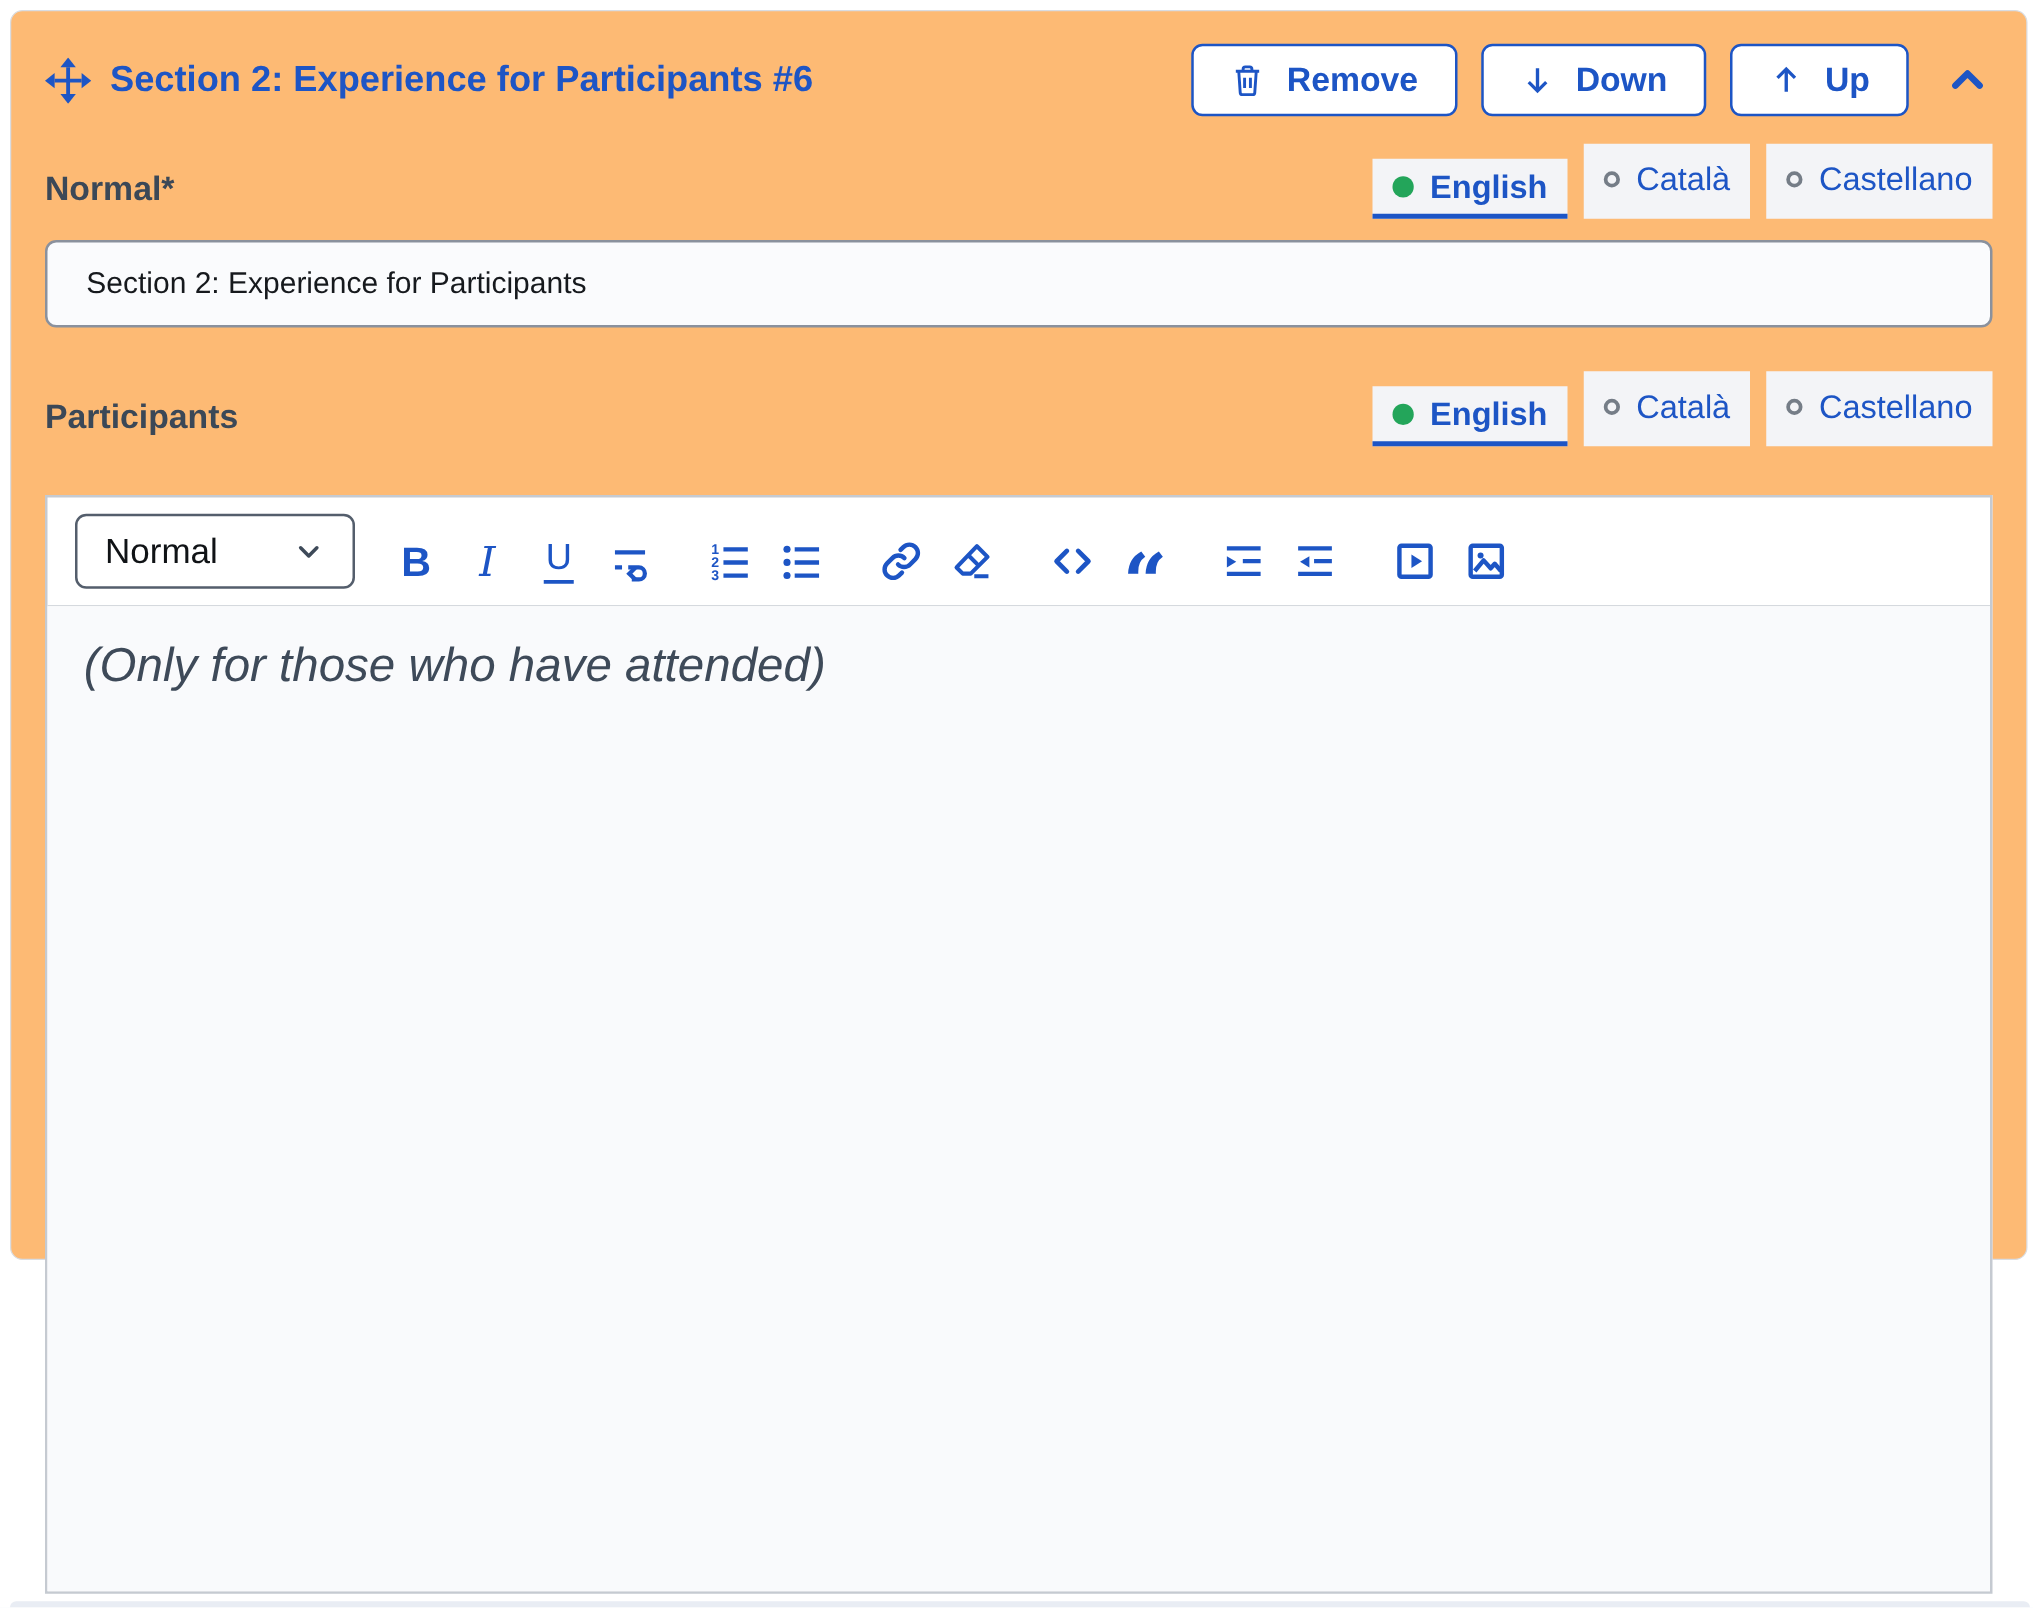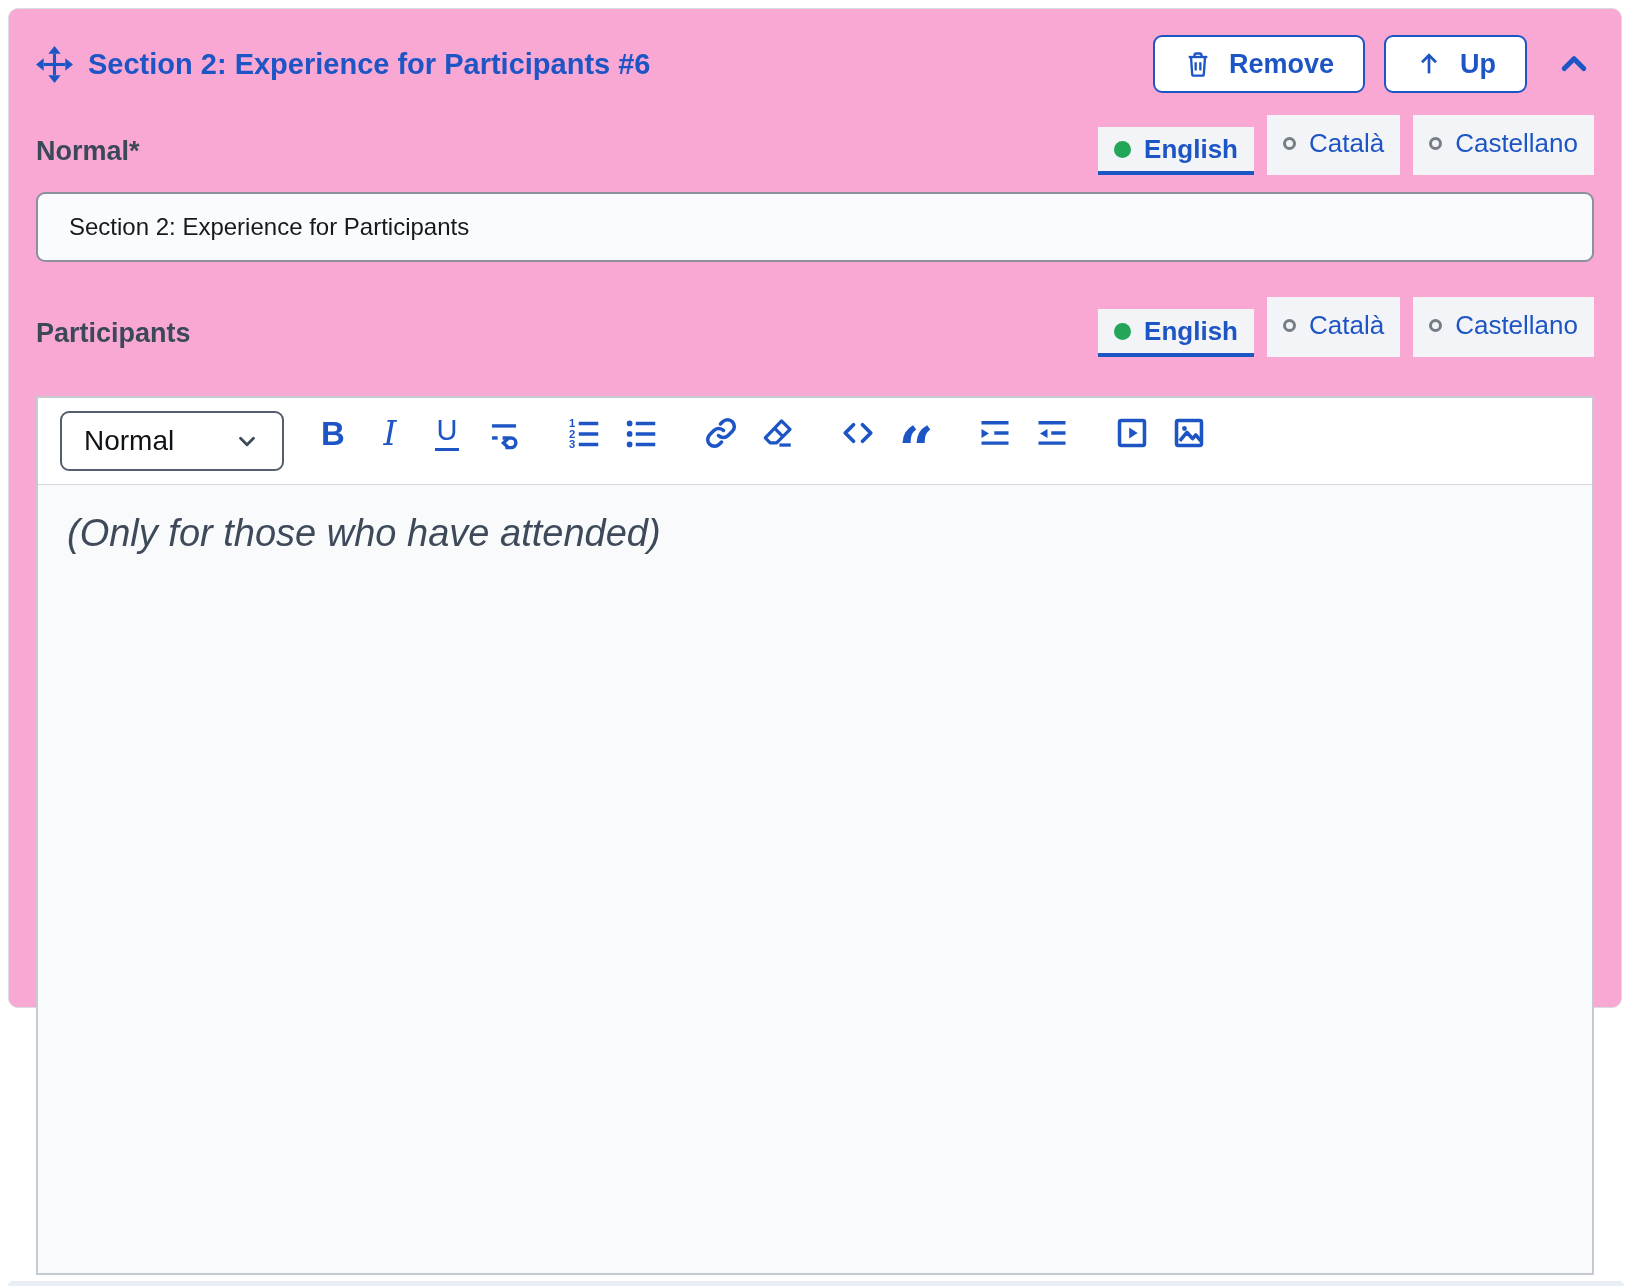--- a/index.html
+++ b/index.html
@@ -3,21 +3,21 @@
 <meta charset="utf-8">
 <style>
   * { box-sizing: border-box; }
   html,body { margin:0; padding:0; }
   body {
     width:1632px; height:1286px; background:#ffffff; position:relative;
     font-family:"Liberation Sans", sans-serif; overflow:hidden;
   }
   .card {
     position:absolute; left:8px; top:8px; width:1614px; height:1000px;
-    background:#f9a8d4; border:1px solid #d9dce1; border-radius:10px;
+    background:#fdba74; border:1px solid #d9dce1; border-radius:10px;
     padding:26px 27px 0 27px;
   }
   
   .card-header { display:flex; justify-content:space-between; align-items:center; height:58px; }
   .header-left { display:flex; align-items:center; gap:15px; color:#1d55c5; }
   .drag-handle { display:flex; align-items:center; cursor:move; color:#1d55c5; background:none; border:none; padding:0; }
   .section-title { font-size:29px; font-weight:700; color:#1d55c5; margin:0; }
   .header-actions { display:flex; align-items:center; gap:19px; }
   .action-btn {
     display:flex; align-items:center; gap:17px; height:58px; padding:0 29px;
@@ -38,21 +38,21 @@
   .lang-tab.active { font-weight:700; border-bottom-color:#1d55c5;margin-top:12px; }
   .dot-on { width:17px; height:17px; border-radius:50%; background:#23a55a; flex:none; }
   .dot-off { width:13px; height:13px; border-radius:50%; border:3px solid #757d87; background:transparent; flex:none; }
   
   .text-input {
     display:block; width:100%; height:70px; border:2px solid #8a919d; border-radius:9px;
     background:#fafbfd; font-size:24px; color:#16191d; padding:0 31px; font-family:inherit;
   }
   
   .editor { margin-top:39px; border:2px solid #c5cad1; background:#fff; }
-  .toolbar { display:flex; align-items:flex-start; padding:13px 22px; border-bottom:1px solid #d5d9de; }
+  .toolbar { display:flex; align-items:flex-end; padding:13px 22px; border-bottom:1px solid #d5d9de; }
   .format-select {
     display:flex; align-items:center; justify-content:space-between; width:224px; height:60px;
     border:2px solid #545e6c; border-radius:9px; background:#fff; font-size:28px; color:#101316;
     padding:0 22px; margin-right:30px; font-family:inherit; cursor:pointer;
   }
   .format-select .sel-caret { color:#3e4a59; display:flex; }
   .tb-icons { display:flex; align-items:center; gap:42px; }
   .tb-group { display:flex; align-items:center; gap:19px; }
   .tb-btn {
     width:38px; height:44px; display:flex; align-items:center; justify-content:center;
@@ -99,20 +99,29 @@
             <path d="M6 6l1 14.5A1.5 1.5 0 0 0 8.5 22h7a1.5 1.5 0 0 0 1.5-1.5L18 6"></path>
             <path d="M10 10.5v7"></path>
               <path d="M14 10.5v7"></path>
           </svg>
         </span>
         <span>Remove</span>
       </button>
       <button class="action-btn">
         <span>
           <svg width="28" height="28" viewBox="0 0 24 24" fill="none" stroke="currentColor" stroke-width="2.3">
+            <path d="M12 4v15"></path>
+              <path d="M6 13.5l6 6 6-6"></path>
+          </svg>
+        </span>
+        <span>Down</span>
+      </button>
+      <button class="action-btn">
+        <span>
+          <svg width="28" height="28" viewBox="0 0 24 24" fill="none" stroke="currentColor" stroke-width="2.3">
             <path d="M12 20V5"></path>
               <path d="M6 10.5l6-6 6 6"></path>
           </svg>
         </span>
         <span>Up</span>
       </button>
       <button class="collapse-btn">
         <span>
           <svg width="36" height="36" viewBox="0 0 24 24" fill="none" stroke="currentColor" stroke-width="3.4" stroke-linecap="round" stroke-linejoin="round">
             <path d="M5.5 15l6.5-6.5L18.5 15"></path>

